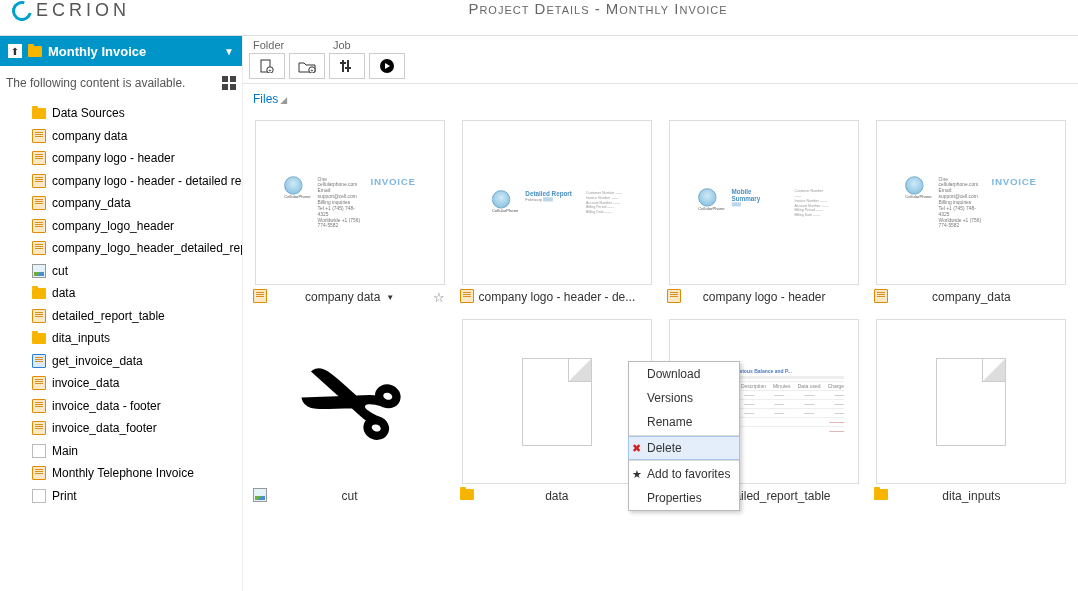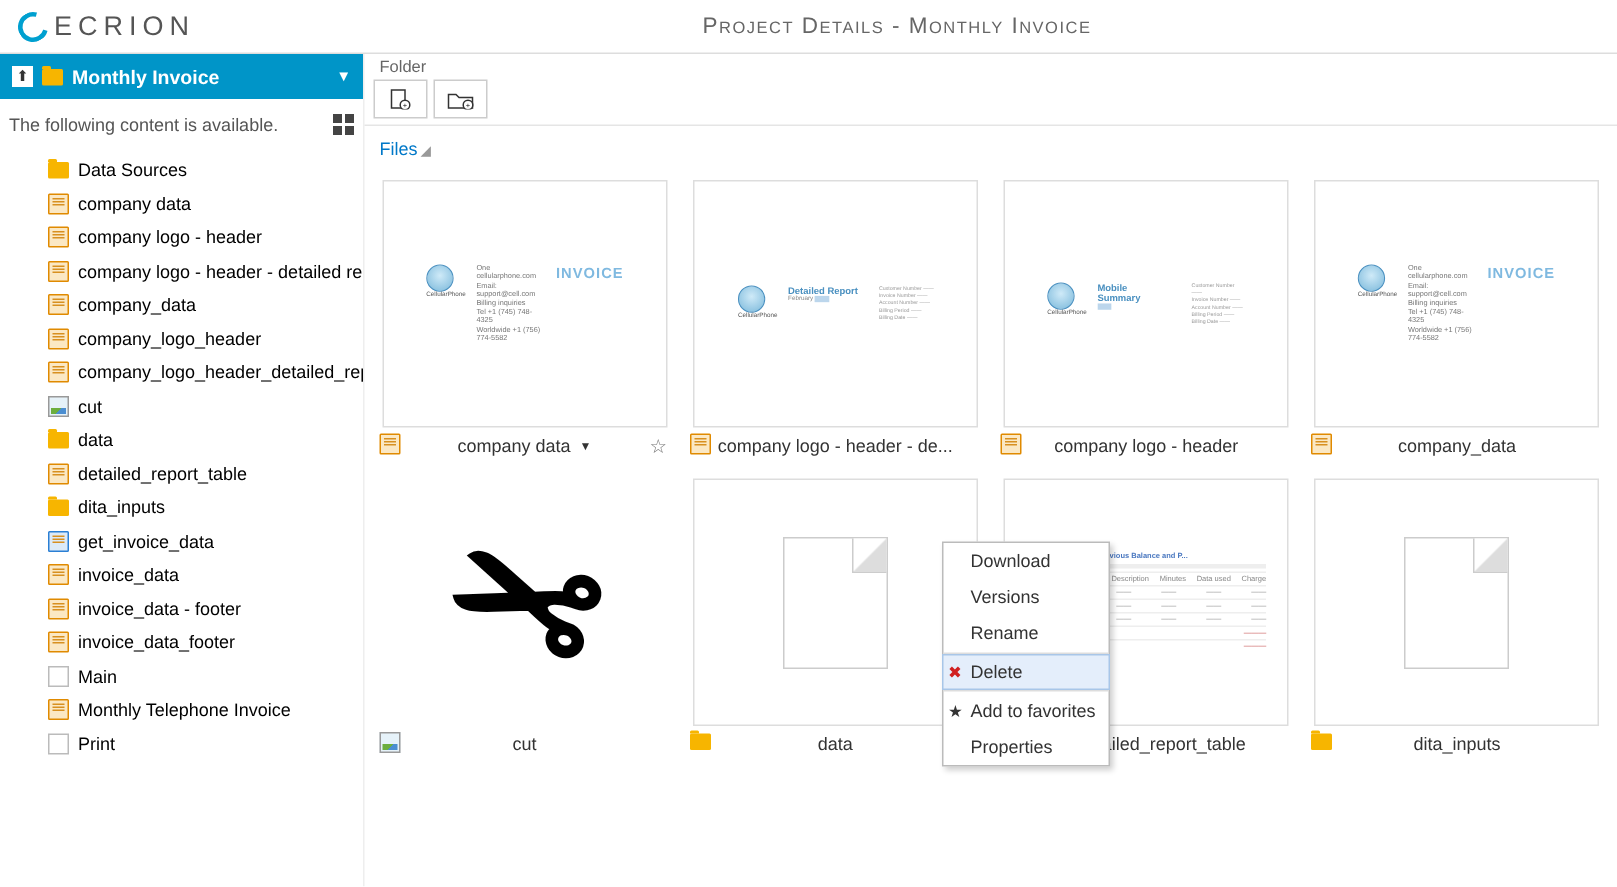--- a/index.html
+++ b/index.html
@@ -1,17 +1,17 @@
 <!DOCTYPE html>
 <html><head>
 <meta charset="utf-8">
 <style>
 * { margin:0; padding:0; box-sizing:border-box; font-family:"Segoe UI",Arial,sans-serif; }
 body { width:1078px; height:591px; background:#fff; overflow:hidden; font-size:12px; color:#333; }
-.header { height:36px; display:flex; align-items:center; padding:0 12px; border-bottom:1px solid #ddd; }
+.header { height:36px; display:flex; align-items:flex-start; padding:0 12px; border-bottom:1px solid #ddd; }
 .logo { display:flex; align-items:center; gap:4px; }
 .logo-ring { width:20px; height:20px; border:3px solid #00a0d0; border-radius:50%; border-right-color:transparent; transform:rotate(-30deg); }
 .logo-text { font-size:18px; letter-spacing:4px; color:#555; font-weight:300; }
 .page-title { flex:1; text-align:center; font-size:15px; color:#666; font-variant:small-caps; letter-spacing:1px; }
 .main { display:flex; height:555px; }
 .sidebar { width:243px; border-right:1px solid #eee; display:flex; flex-direction:column; }
 .crumb-bar { height:30px; background:#0095c8; color:#fff; display:flex; align-items:center; padding:0 8px; gap:6px; font-size:13px; }
 .crumb-up { width:14px; height:14px; background:#fff; display:flex; align-items:center; justify-content:center; color:#333; font-size:10px; }
 .folder-ico { width:14px; height:11px; background:#f7b500; border-radius:1px; position:relative; }
 .folder-ico::before { content:""; position:absolute; top:-2px; left:0; width:6px; height:2px; background:#f7b500; border-radius:1px 1px 0 0; }
@@ -190,20 +190,39 @@
             </div>
           <div class="tb-btn">
               <svg width="18" height="14">
                 <path d="M1 4h5l2 2h9v7H1z" fill="none" stroke="#333"></path>
                 <circle cx="14" cy="11" r="3.2" fill="#fff" stroke="#333"></circle>
                 <text x="14" y="13" font-size="5" text-anchor="middle">+</text>
               </svg>
             </div>
         </div>
       </div>
+      <div class="tb-group">
+        <span class="tb-label">Job</span>
+        <div class="tb-row">
+          <div class="tb-btn">
+              <svg width="14" height="14">
+                <rect x="2" y="1" width="2" height="12" fill="#333"></rect>
+                <rect x="7" y="1" width="2" height="12" fill="#333"></rect>
+                <rect x="0" y="3" width="6" height="2" fill="#333"></rect>
+                <rect x="5" y="8" width="6" height="2" fill="#333"></rect>
+              </svg>
+            </div>
+          <div class="tb-btn">
+              <svg width="16" height="16">
+                <circle cx="8" cy="8" r="7" fill="#000"></circle>
+                <path d="M6 5l5 3-5 3z" fill="#fff"></path>
+              </svg>
+            </div>
+        </div>
+      </div>
     </div>
 
     <div class="files-bc">
       <span>Files</span><span class="sep">◢</span>
     </div>
 
     <div class="grid-wrap">
       <div class="file-grid" id="file-grid">
           <div class="f-cell">
             <div class="thumb">

